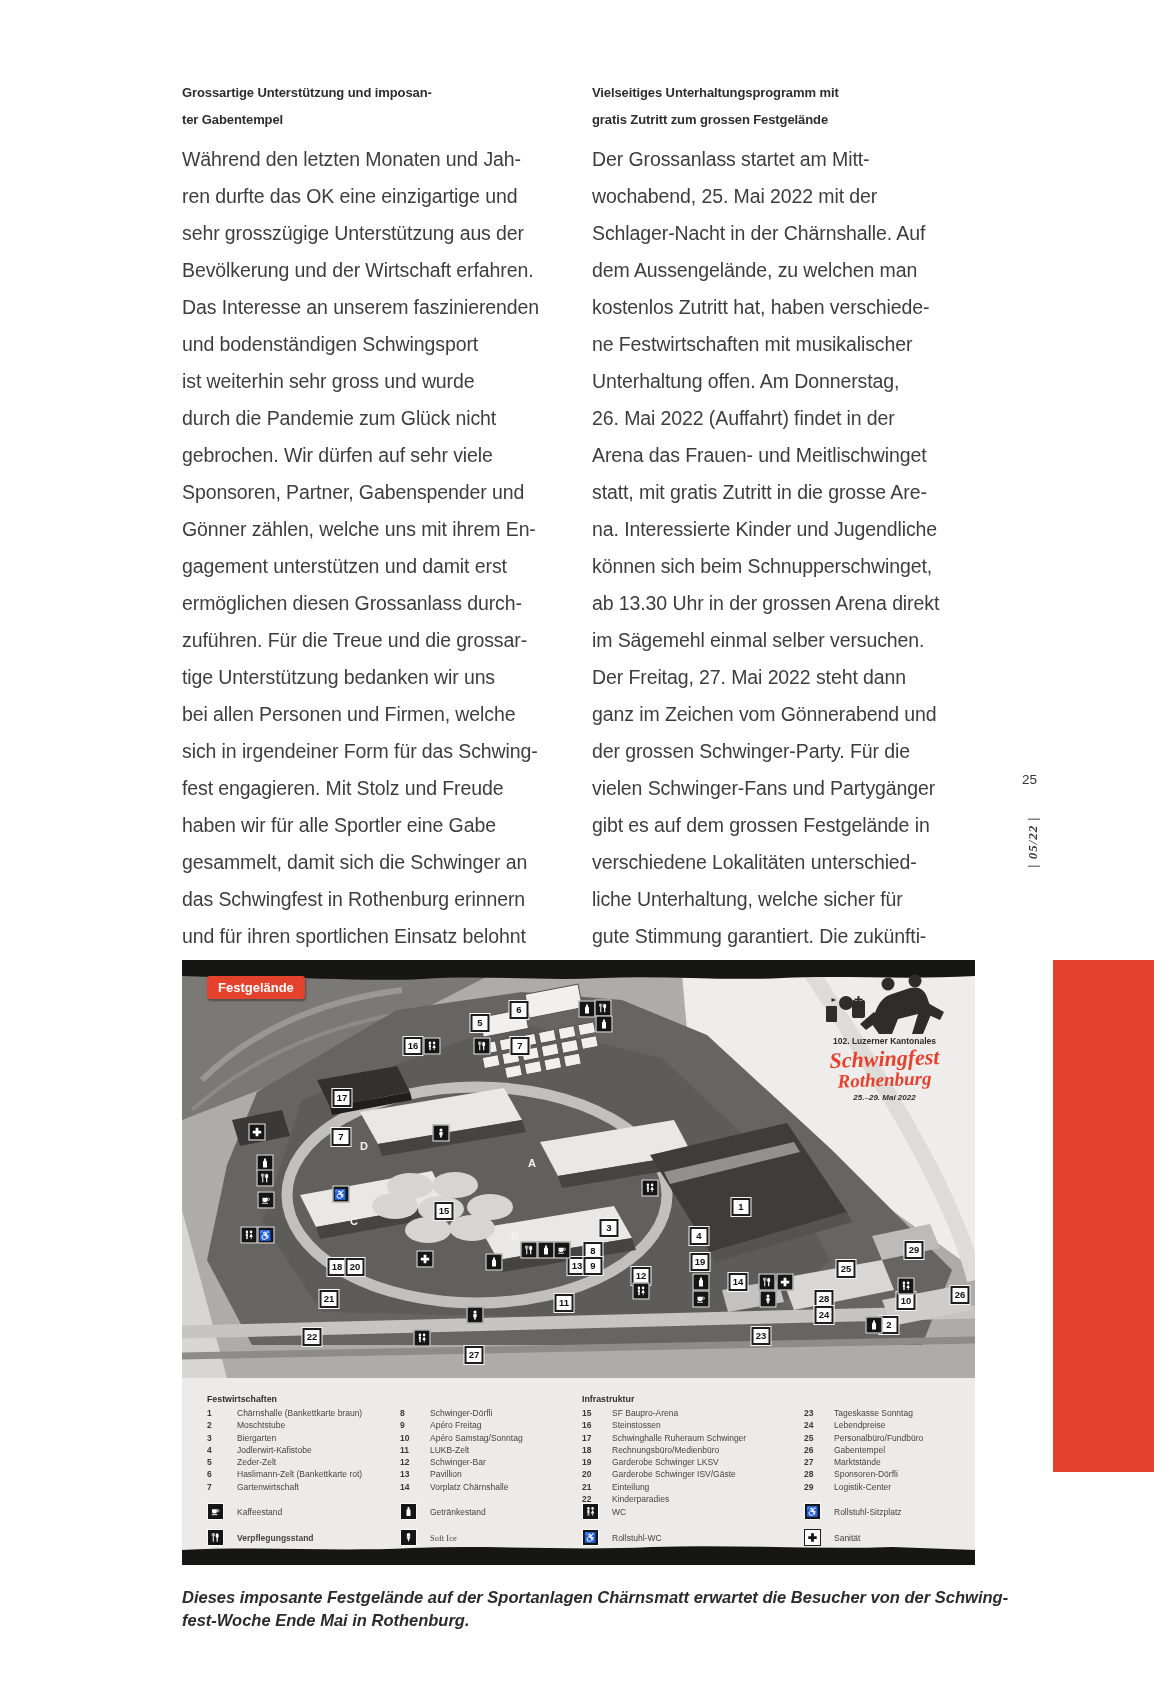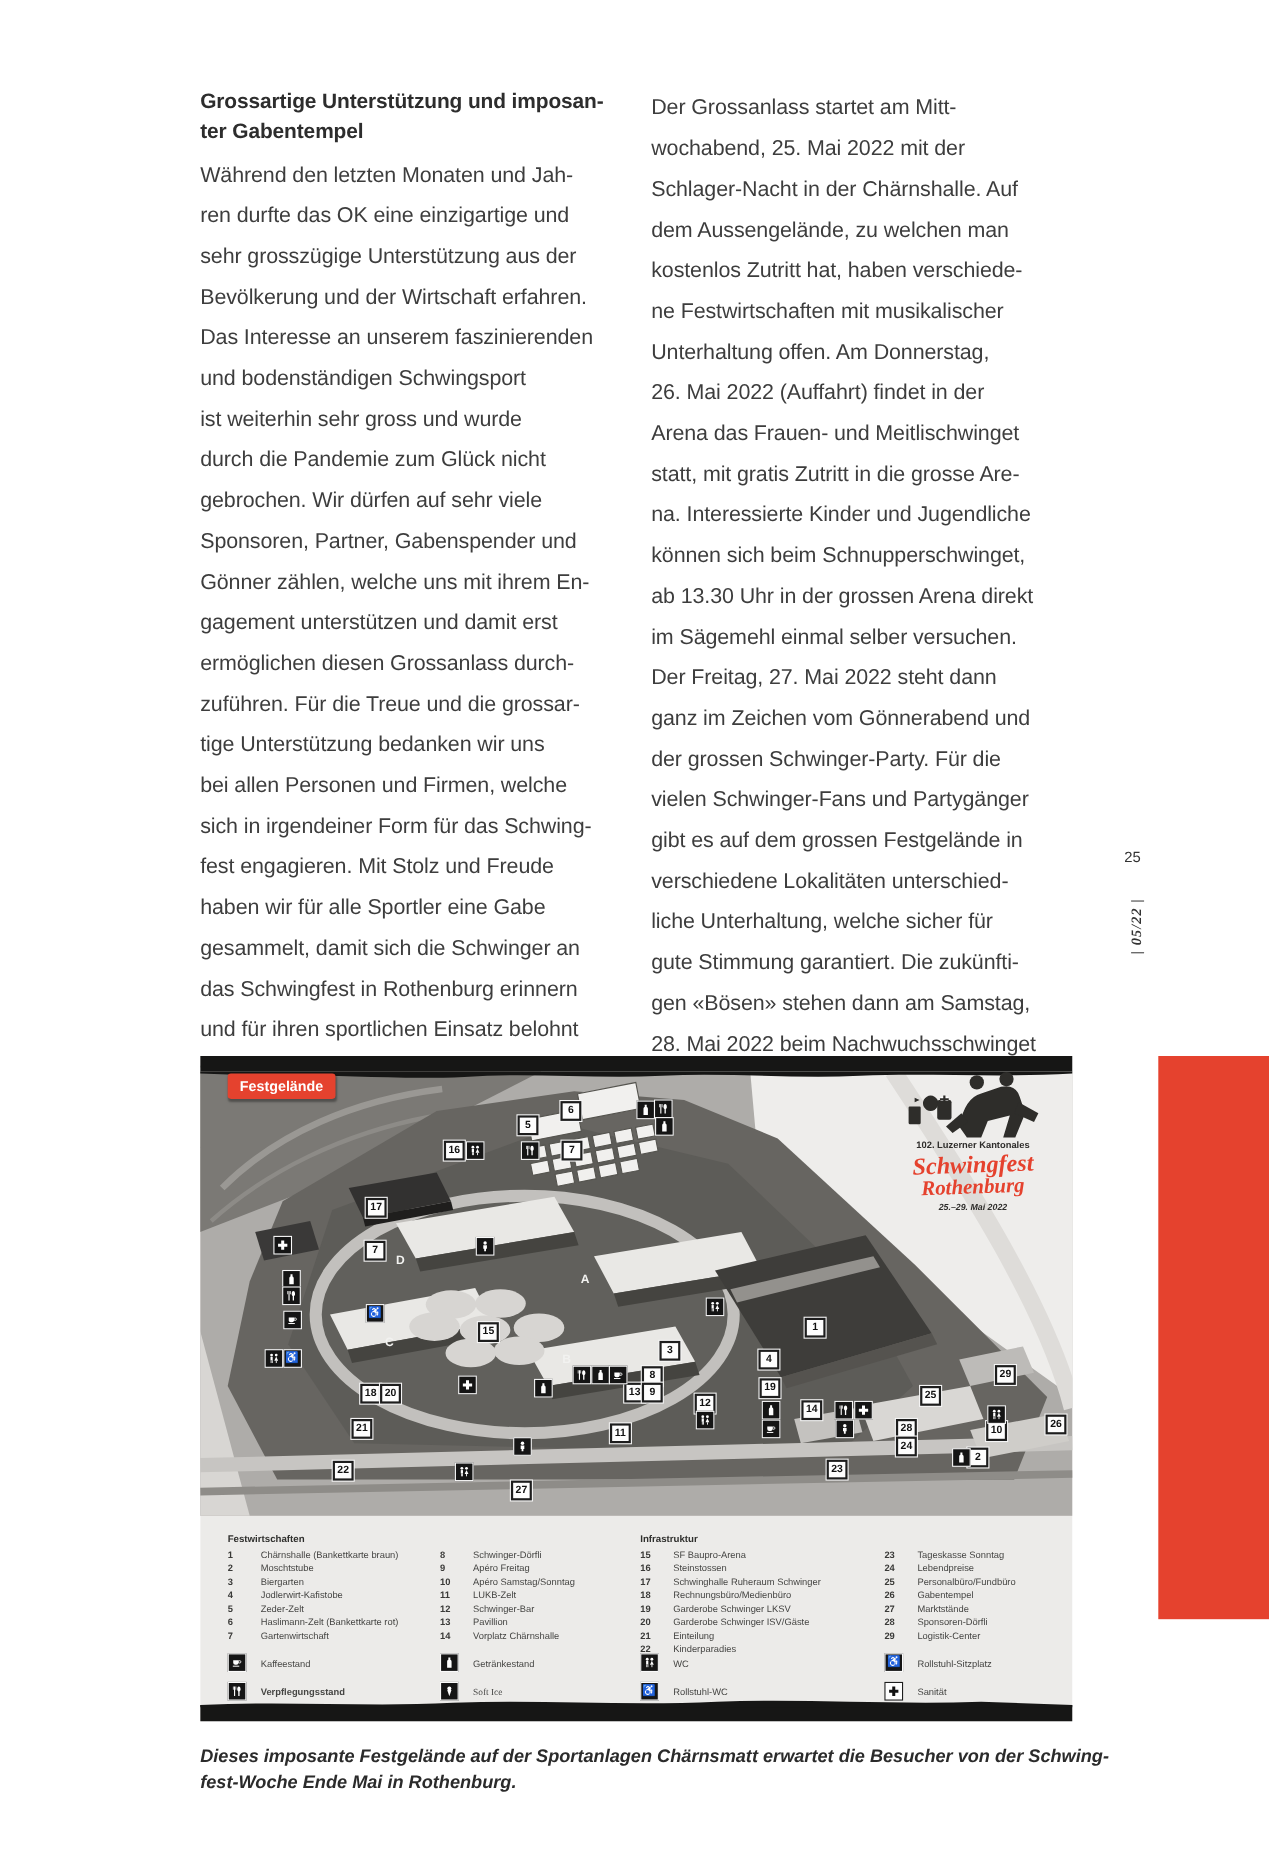--- a/index.html
+++ b/index.html
@@ -1,19 +1,19 @@
 <!DOCTYPE html>
 <html><head>
 <meta charset="utf-8">
 <style>
   html,body{margin:0;padding:0;background:#ffffff;}
   #page{position:relative;width:1154px;height:1699px;background:#fff;overflow:hidden;
         font-family:"Liberation Sans",sans-serif;color:#3a3a3a;}
   .col{position:absolute;width:400px;}
-  .col h2{margin:0 0 8px 0;font-size:19px;line-height:26.5px;font-weight:bold;color:#2d2d2d;
+  .col h2{margin:0 0 8px 0;font-size:13px;line-height:26.5px;font-weight:bold;color:#2d2d2d;
           white-space:pre;letter-spacing:-0.1px;}
   .col .body{font-size:19.5px;line-height:37px;white-space:pre;color:#3d3d3d;letter-spacing:-0.1px;}
   #page-number{position:absolute;left:1022px;top:772px;font-size:13.5px;color:#333;}
   #issue-tag{position:absolute;left:988px;top:830px;width:90px;height:24px;display:flex;
              align-items:center;justify-content:center;transform:rotate(-90deg);
              font-family:"Liberation Serif",serif;font-style:italic;font-weight:bold;
              font-size:13px;letter-spacing:1px;color:#333;}
   #red-block{position:absolute;left:1053px;top:960px;width:101px;height:512px;}
   
   #map{position:absolute;left:182px;top:960px;width:793px;height:605px;}
@@ -83,20 +83,22 @@
 gesammelt, damit sich die Schwinger an
 das Schwingfest in Rothenburg erinnern
 und für ihren sportlichen Einsatz belohnt
 werden. Der imposante Gabentempel
 mit den über 400 Gaben, kann ab Frei-
 tagabend, 27. Mai 2022 besichtigt werden
 und ist sicherlich ein Besuch wert.</div>
   </div>
 
   <div class="col" style="left:592px;top:80px;">
+    <h2>Vielseitiges Unterhaltungsprogramm mit
+gratis Zutritt zum grossen Festgelände</h2>
     <div class="body">Der Grossanlass startet am Mitt-
 wochabend, 25. Mai 2022 mit der
 Schlager-Nacht in der Chärnshalle. Auf
 dem Aussengelände, zu welchen man
 kostenlos Zutritt hat, haben verschiede-
 ne Festwirtschaften mit musikalischer
 Unterhaltung offen. Am Donnerstag,
 26. Mai 2022 (Auffahrt) findet in der
 Arena das Frauen- und Meitlischwinget
 statt, mit gratis Zutritt in die grosse Are-

